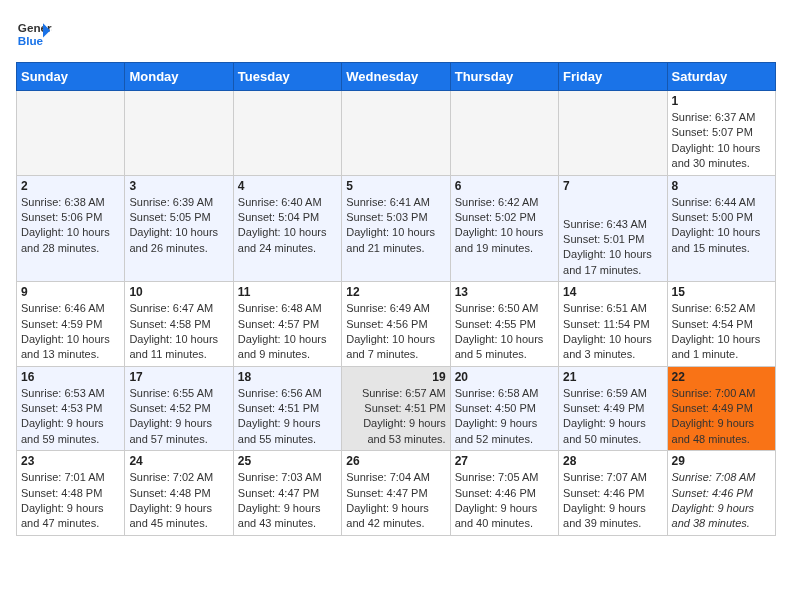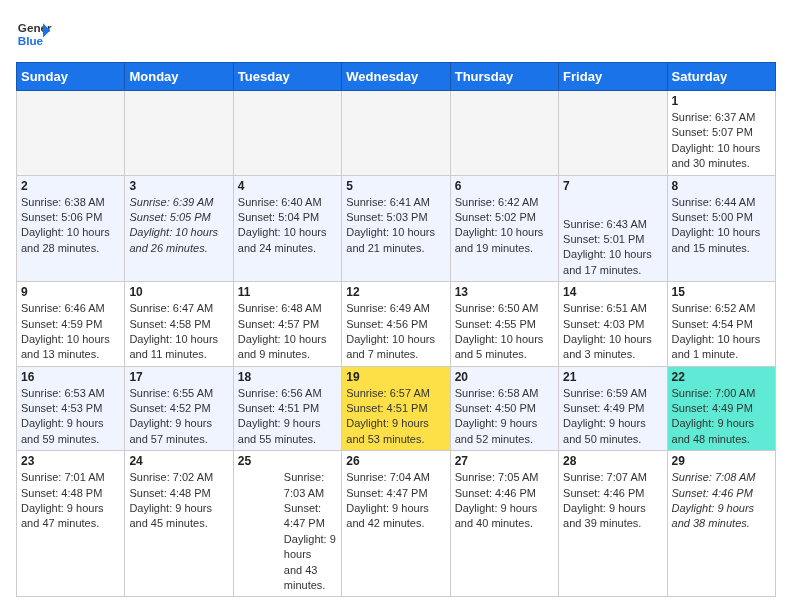--- a/index.html
+++ b/index.html
@@ -128,21 +128,21 @@
       <tr>
         <td style="background: rgb(240, 244, 255);">
           <span class="day-number">2</span>
           <div class="day-info" style="white-space: pre-line;">Sunrise: 6:38 AM
 Sunset: 5:06 PM
 Daylight: 10 hours
 and 28 minutes.</div>
         </td>
         <td style="background: rgb(240, 244, 255);">
           <span class="day-number">3</span>
-          <div class="day-info" style="white-space: pre-line; font-style: italic;">Sunrise: 6:39 AM
+          <div class="day-info" style="white-space: pre-line;">Sunrise: 6:39 AM
 Sunset: 5:05 PM
 Daylight: 10 hours
 and 26 minutes.</div>
         </td>
         <td style="background: rgb(240, 244, 255);">
           <span class="day-number">4</span>
           <div class="day-info" style="white-space: pre-line;">Sunrise: 6:40 AM
 Sunset: 5:04 PM
 Daylight: 10 hours
 and 24 minutes.</div>
@@ -208,21 +208,21 @@
         <td>
           <span class="day-number">13</span>
           <div class="day-info" style="white-space: pre-line;">Sunrise: 6:50 AM
 Sunset: 4:55 PM
 Daylight: 10 hours
 and 5 minutes.</div>
         </td>
         <td>
           <span class="day-number">14</span>
           <div class="day-info" style="white-space: pre-line;">Sunrise: 6:51 AM
-Sunset: 4:03 PM
+Sunset: 11:54 PM
 Daylight: 10 hours
 and 3 minutes.</div>
         </td>
         <td>
           <span class="day-number">15</span>
           <div class="day-info" style="white-space: pre-line;">Sunrise: 6:52 AM
 Sunset: 4:54 PM
 Daylight: 10 hours
 and 1 minute.</div>
         </td>
@@ -242,42 +242,42 @@
 Daylight: 9 hours
 and 57 minutes.</div>
         </td>
         <td style="background: rgb(240, 244, 255);">
           <span class="day-number">18</span>
           <div class="day-info" style="white-space: pre-line;">Sunrise: 6:56 AM
 Sunset: 4:51 PM
 Daylight: 9 hours
 and 55 minutes.</div>
         </td>
-        <td style="background: #fde047;">
+        <td style="background: #e5e5e5; text-align: right;">
           <span class="day-number">19</span>
           <div class="day-info" style="white-space: pre-line;">Sunrise: 6:57 AM
 Sunset: 4:51 PM
 Daylight: 9 hours
 and 53 minutes.</div>
         </td>
         <td style="background: rgb(240, 244, 255);">
           <span class="day-number">20</span>
           <div class="day-info" style="white-space: pre-line;">Sunrise: 6:58 AM
 Sunset: 4:50 PM
 Daylight: 9 hours
 and 52 minutes.</div>
         </td>
         <td style="background: rgb(240, 244, 255);">
           <span class="day-number">21</span>
           <div class="day-info" style="white-space: pre-line;">Sunrise: 6:59 AM
 Sunset: 4:49 PM
 Daylight: 9 hours
 and 50 minutes.</div>
         </td>
-        <td style="background: #5eead4;">
+        <td style="background: #f97316;">
           <span class="day-number">22</span>
           <div class="day-info" style="white-space: pre-line;">Sunrise: 7:00 AM
 Sunset: 4:49 PM
 Daylight: 9 hours
 and 48 minutes.</div>
         </td>
       </tr>
       <tr>
         <td>
           <span class="day-number">23</span>
@@ -288,21 +288,21 @@
         </td>
         <td>
           <span class="day-number">24</span>
           <div class="day-info" style="white-space: pre-line;">Sunrise: 7:02 AM
 Sunset: 4:48 PM
 Daylight: 9 hours
 and 45 minutes.</div>
         </td>
         <td>
           <span class="day-number">25</span>
-          <div class="day-info" style="white-space: pre-line; margin-left: 46px;">Sunrise: 7:03 AM
+          <div class="day-info" style="white-space: pre-line;">Sunrise: 7:03 AM
 Sunset: 4:47 PM
 Daylight: 9 hours
 and 43 minutes.</div>
         </td>
         <td>
           <span class="day-number">26</span>
           <div class="day-info" style="white-space: pre-line;">Sunrise: 7:04 AM
 Sunset: 4:47 PM
 Daylight: 9 hours
 and 42 minutes.</div>

